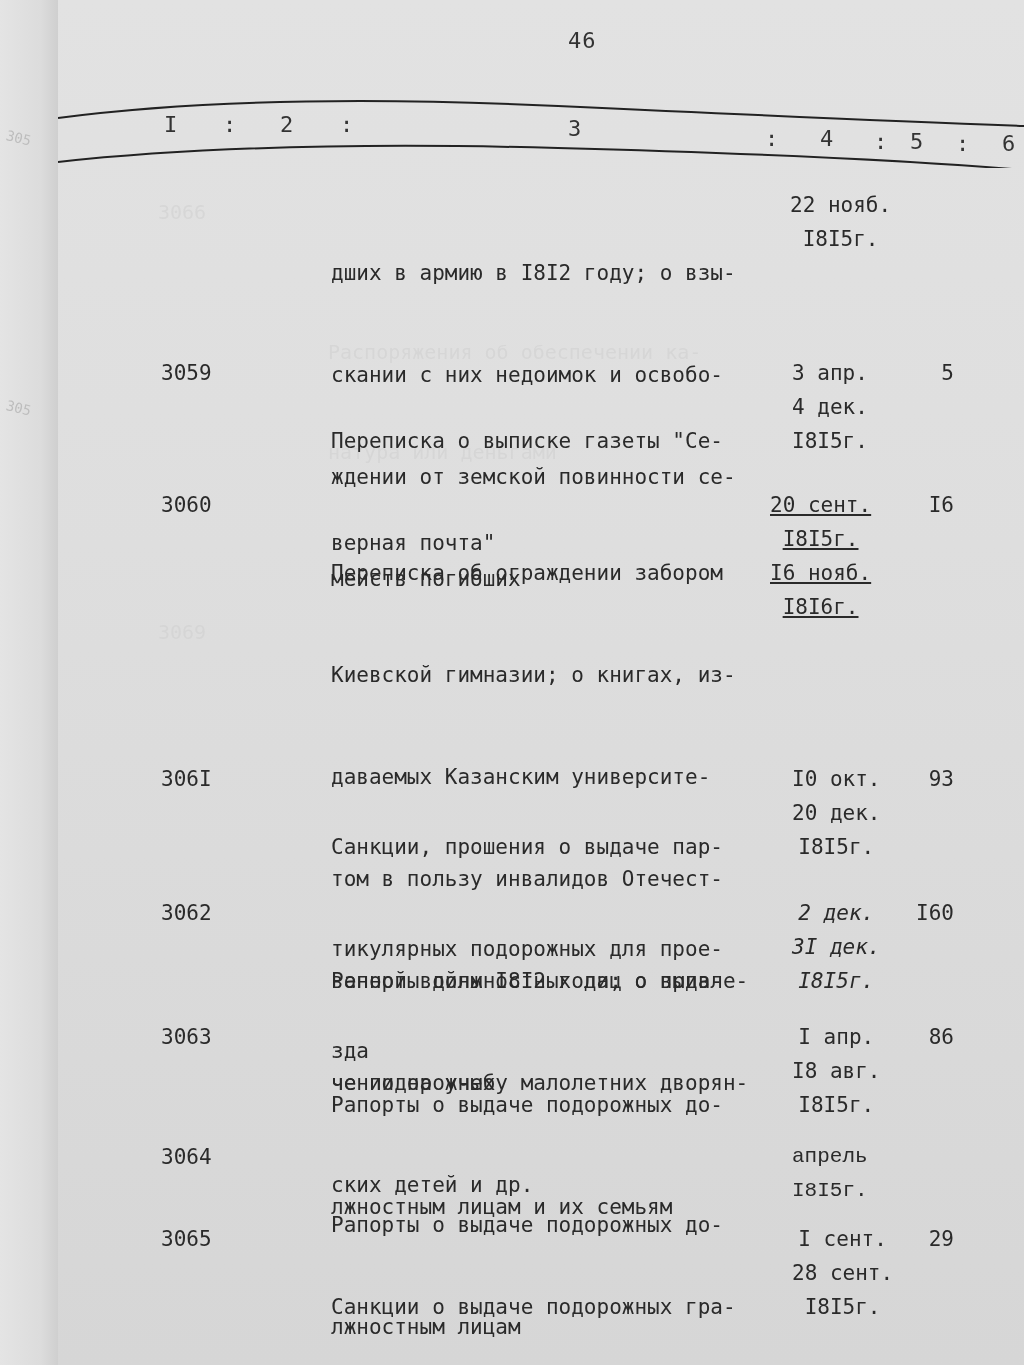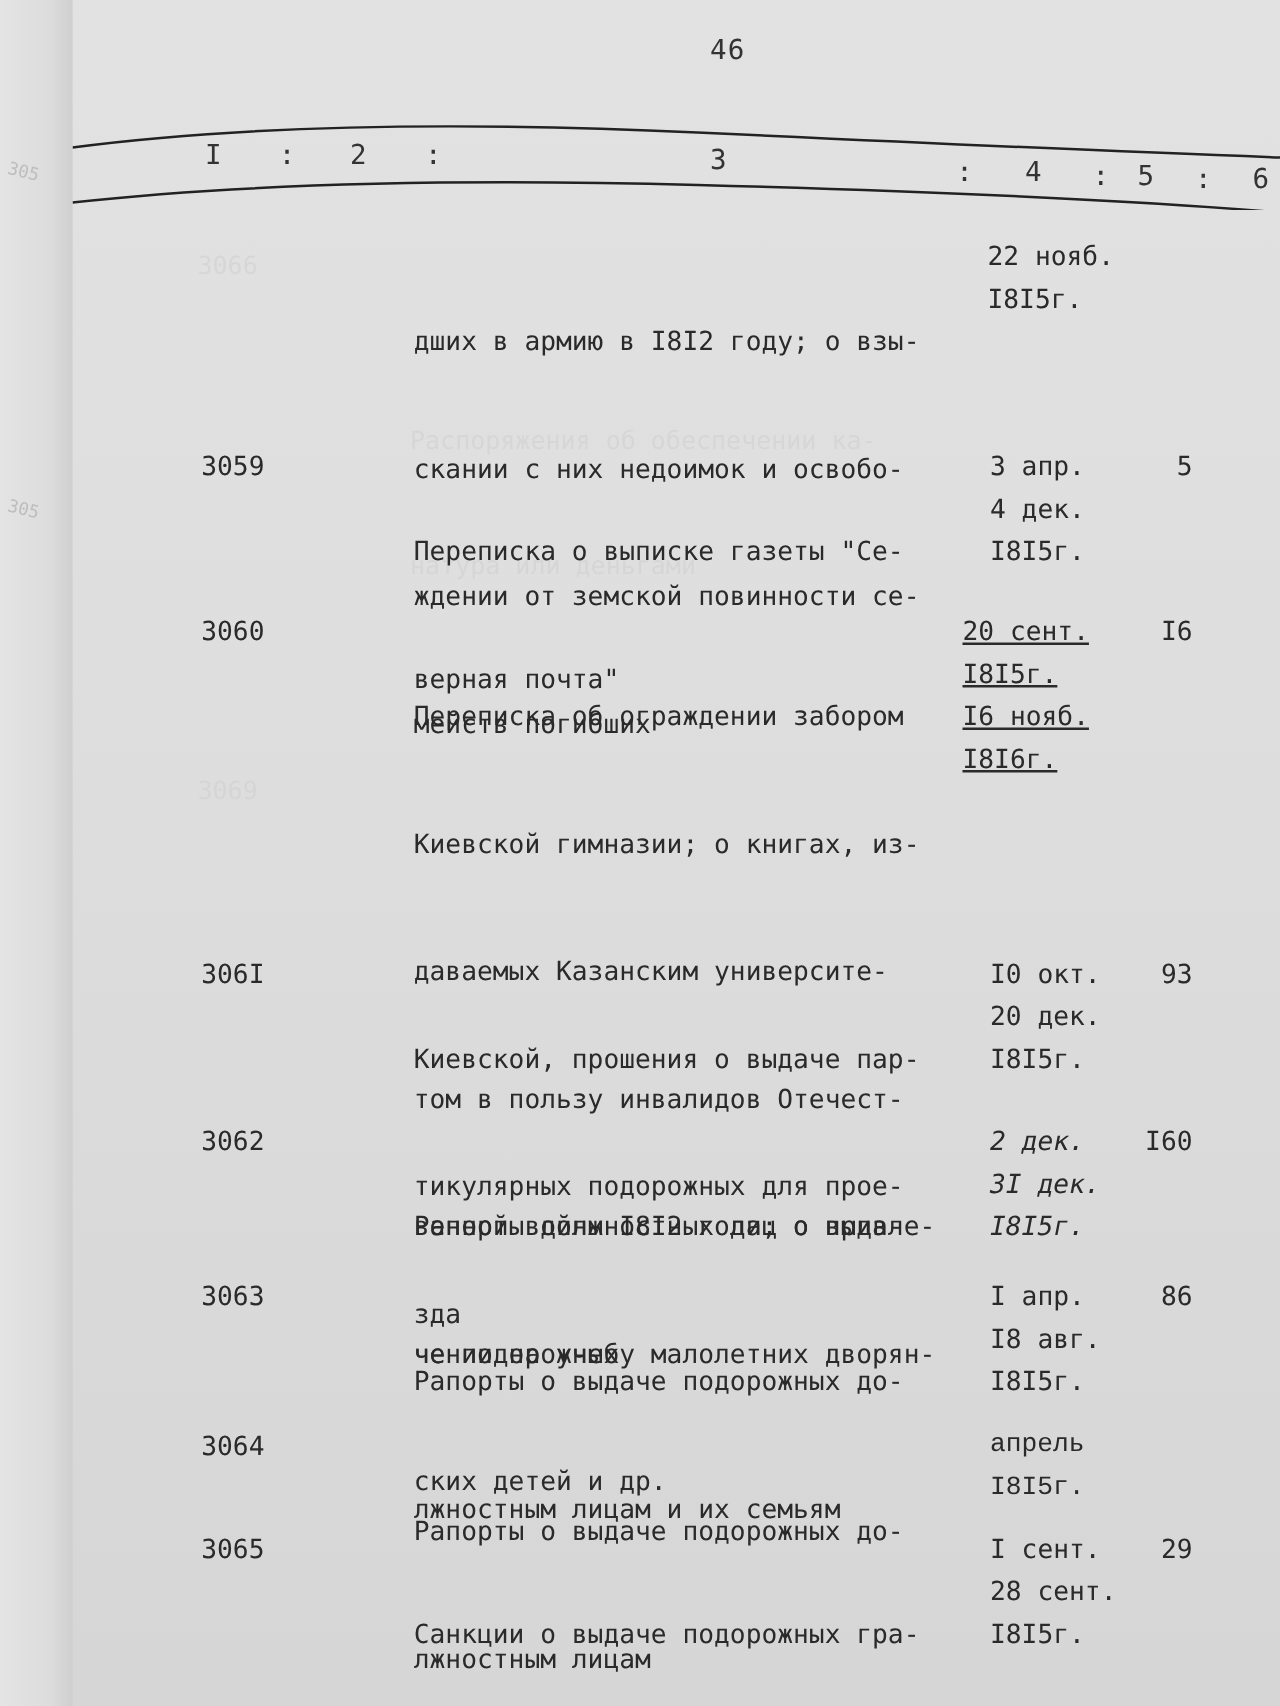--- a/index.html
+++ b/index.html
@@ -77,20 +77,21 @@
       left: 273px;
       top: 0;
       width: 460px;
       white-space: pre;
     }
     .row .desc div, .row .dates div { white-space: pre; }
     .row .dates {
       position: absolute;
       left: 730px;
       top: 0;
+      text-align: center;
     }
     .row .sheets {
       position: absolute;
       left: 846px;
       top: 0;
       width: 50px;
       text-align: right;
     }
     .bleed {
       position: absolute;
@@ -181,21 +182,21 @@
       <div>I8I5г.</div>
       <div>I6 нояб.</div>
       <div>I8I6г.</div>
     </div>
     <span class="sheets">I6</span>
   </div>
 
   <div class="row" style="top:762px;">
     <span class="num">306I</span>
     <div class="desc">
-      <div>Киевской, прошения о выдаче пар-</div>
+      <div>Санкции, прошения о выдаче пар-</div>
       <div>тикулярных подорожных для прое-</div>
       <div>зда</div>
     </div>
     <div class="dates" style="left:734px;">
       <div>I0 окт.</div>
       <div>20 дек.</div>
       <div>I8I5г.</div>
     </div>
     <span class="sheets">93</span>
   </div>

